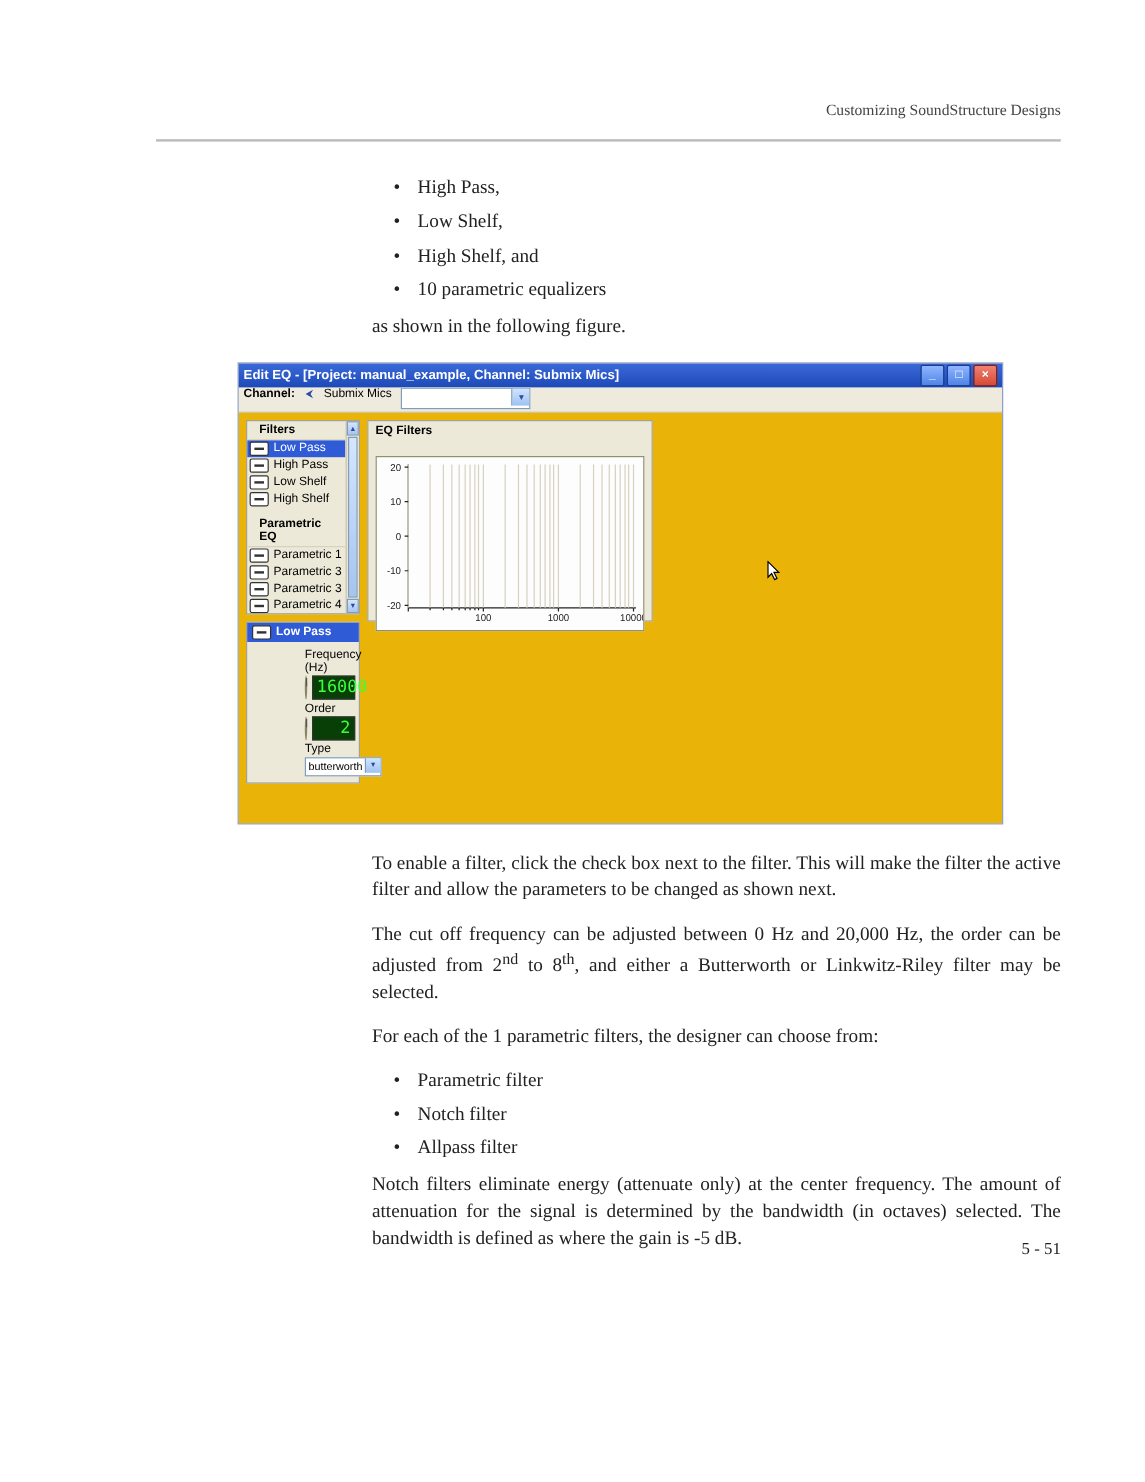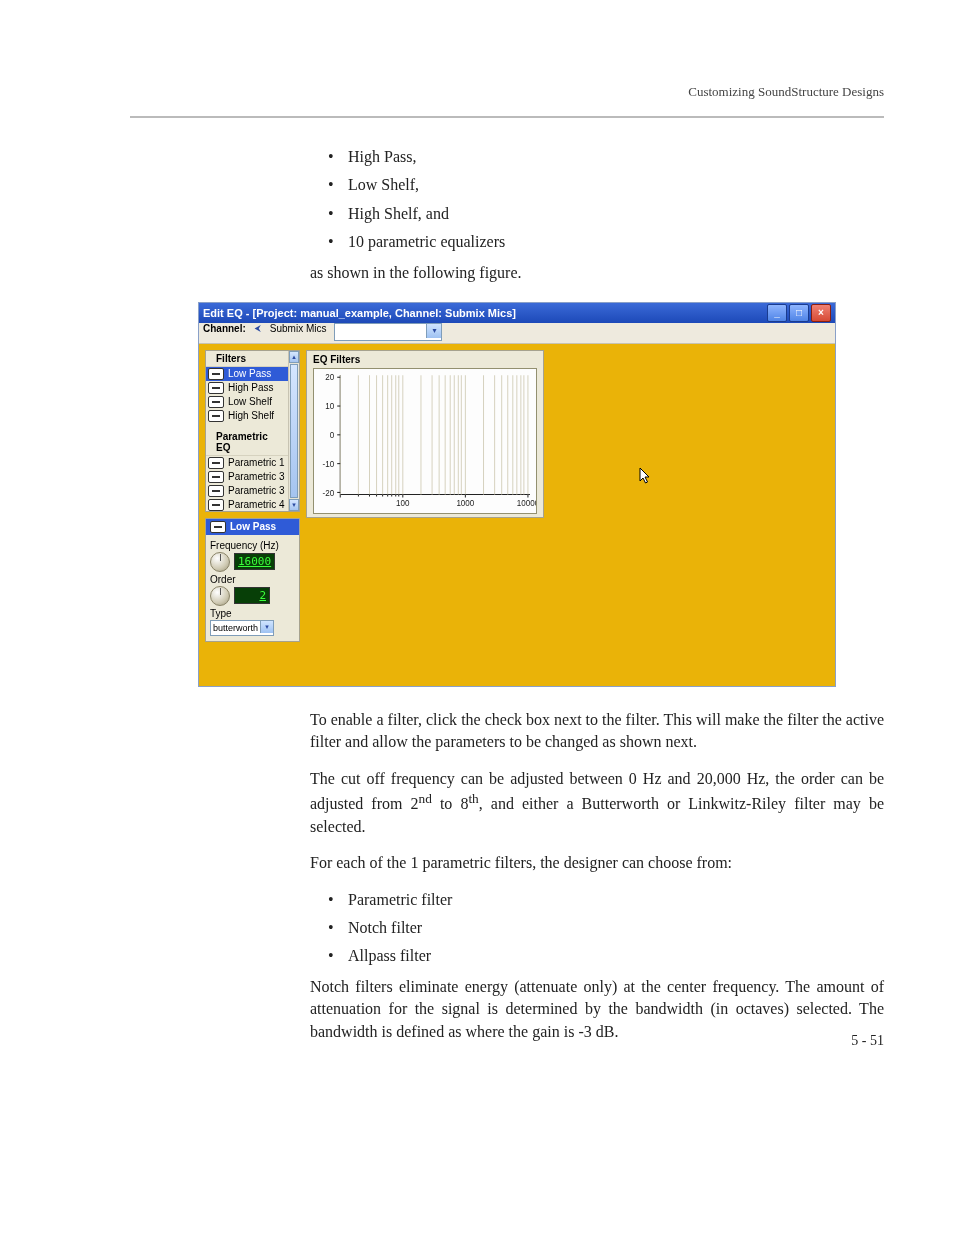--- a/index.html
+++ b/index.html
@@ -173,43 +173,42 @@
   .bypass .bar { width:8px; height:2px; background:#333; }
   .filter-row.selected .bypass { border-color:#333; background:#fff; }
 
   
   .detail-panel { padding:0; }
   .detail-title {
     background:#2f5bd7; color:#fff;
     padding:2px 4px; font-weight:bold;
     display:flex; align-items:center; gap:4px;
   }
-  .detail-body { padding:3px 4px 5px 4px; }
+  .detail-body { padding:3px 4px 5px 4px;margin-left:44px; }
   .detail-body .lbl { display:block; margin:2px 0 1px 0; }
   .knob-row { display:flex; align-items:center; gap:4px; }
   .knob {
     width:18px; height:18px; border-radius:50%;
     background: radial-gradient(circle at 35% 30%, #fff, #cfcab3 60%, #9a9478);
     border:1px solid #8a8468;
     position:relative;
   }
   .knob::after {
     content:""; position:absolute; left:50%; top:1px;
     width:1px; height:7px; background:#555;
     transform-origin: bottom center;
   }
   .val-box {
     background:#073f07; color:#3bff3b;
     font-family: monospace;
     border:1px solid #333;
     padding:1px 3px;
     min-width:28px;
     text-align:right;
-    font-size:11px;
-    text-decoration:underline;
+    font-size:14px;
   }
   .type-select {
     border:1px solid #7f9db9;
     background:#fff;
     height:14px;
     width: 60px;
     position:relative;
     font-size:9px;
     padding-left:2px;
     line-height:14px;
@@ -219,21 +218,21 @@
     background:linear-gradient(#cfe4ff,#9ec2f2);
     border-left:1px solid #7f9db9;
     display:flex; align-items:center; justify-content:center; color:#2b4aa1; font-size:7px;
   }
 
   
   .right-col { flex:1; }
   .graph-panel { width: 236px; height:166px; }
   .graph-title { font-weight:bold; padding:3px 6px 1px 6px; }
   .graph-area {
-    margin:2px 6px 4px 6px;
+    margin:14px 6px 4px 6px;
     height: 144px;
     position:relative;
     background:#fdfdfd;
     border:1px solid #939070;
   }
   .graph-svg { width:100%; height:100%; display:block; }
   .ytick text, .xtick text { font-size:8px; fill:#222; font-family: Tahoma, sans-serif; }
   .grid line { stroke:#d6d2bf; stroke-width:1; }
   .axis line { stroke:#222; stroke-width:1; }
 
@@ -475,17 +474,17 @@
     <p>To enable a filter, click the check box next to the filter. This will make the filter the active filter and allow the parameters to be changed as shown next.</p>
     <p>
       <span>The cut off frequency can be adjusted between 0 Hz and 20,000 Hz, the order can be adjusted from 2</span><sup>nd</sup><span> to 8</span><sup>th</sup><span>, and either a Butterworth or Linkwitz-Riley filter may be selected.</span>
     </p>
     <p>For each of the 1 parametric filters, the designer can choose from:</p>
     <ul>
       <li>Parametric filter</li>
       <li>Notch filter</li>
       <li>Allpass filter</li>
     </ul>
-    <p>Notch filters eliminate energy (attenuate only) at the center frequency. The amount of attenuation for the signal is determined by the bandwidth (in octaves) selected. The bandwidth is defined as where the gain is -3 dB.</p>
+    <p>Notch filters eliminate energy (attenuate only) at the center frequency. The amount of attenuation for the signal is determined by the bandwidth (in octaves) selected. The bandwidth is defined as where the gain is -5 dB.</p>
   </div>
 
   <div class="page-num">5 - 51</div>
 </div>
 
 </body></html>

